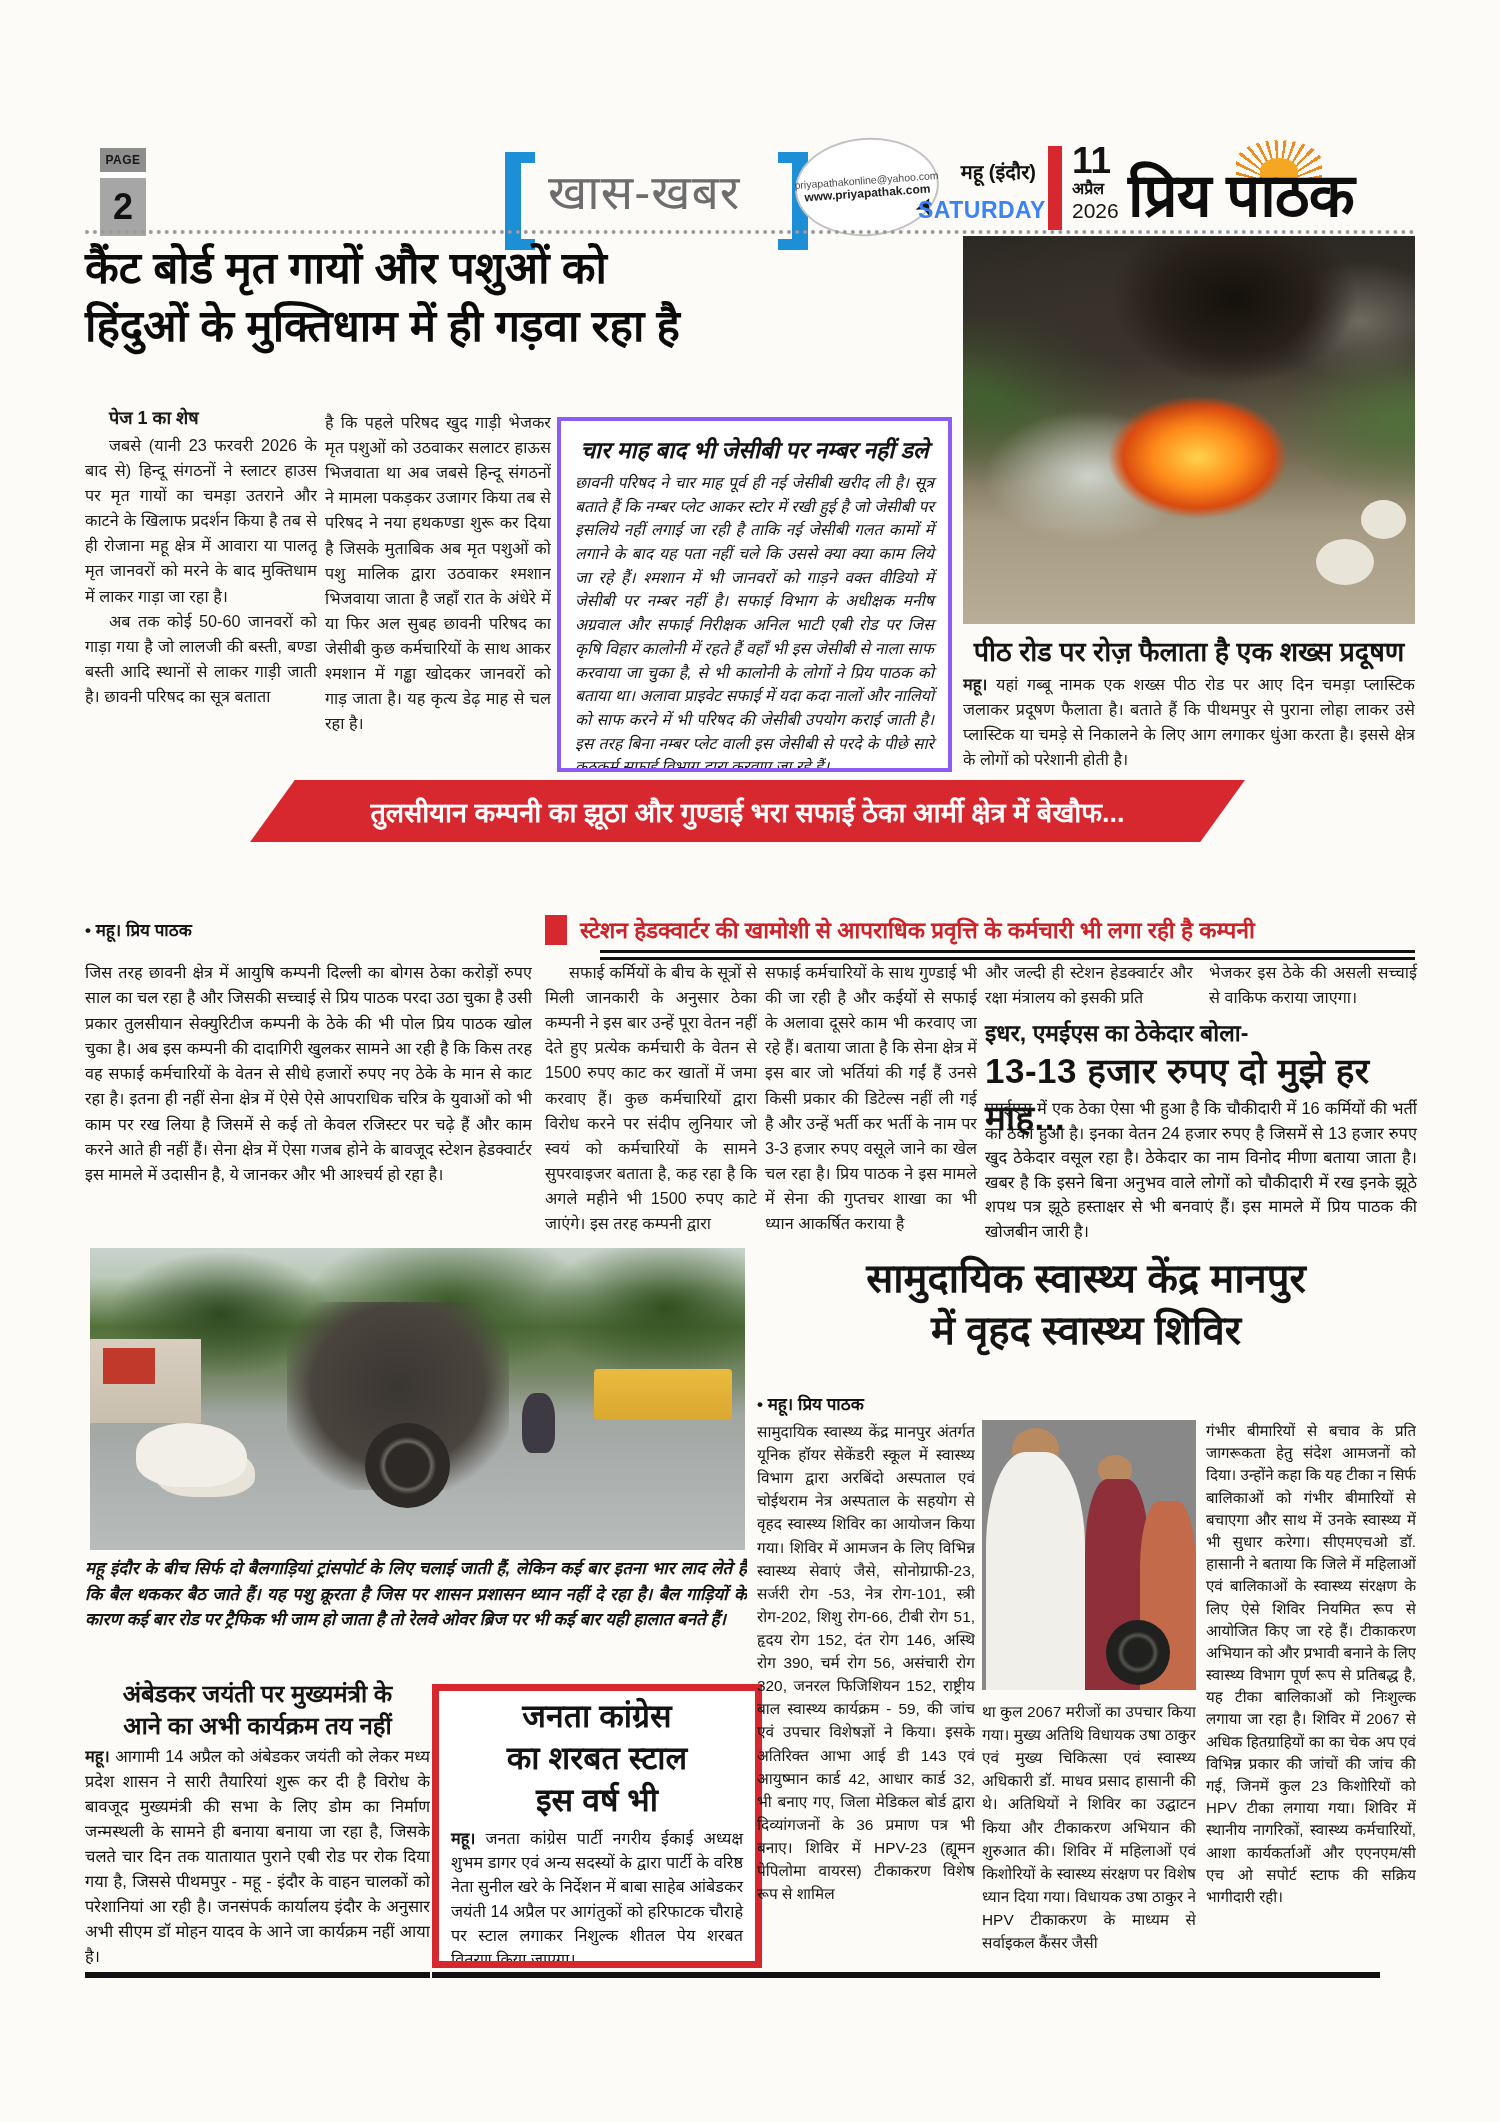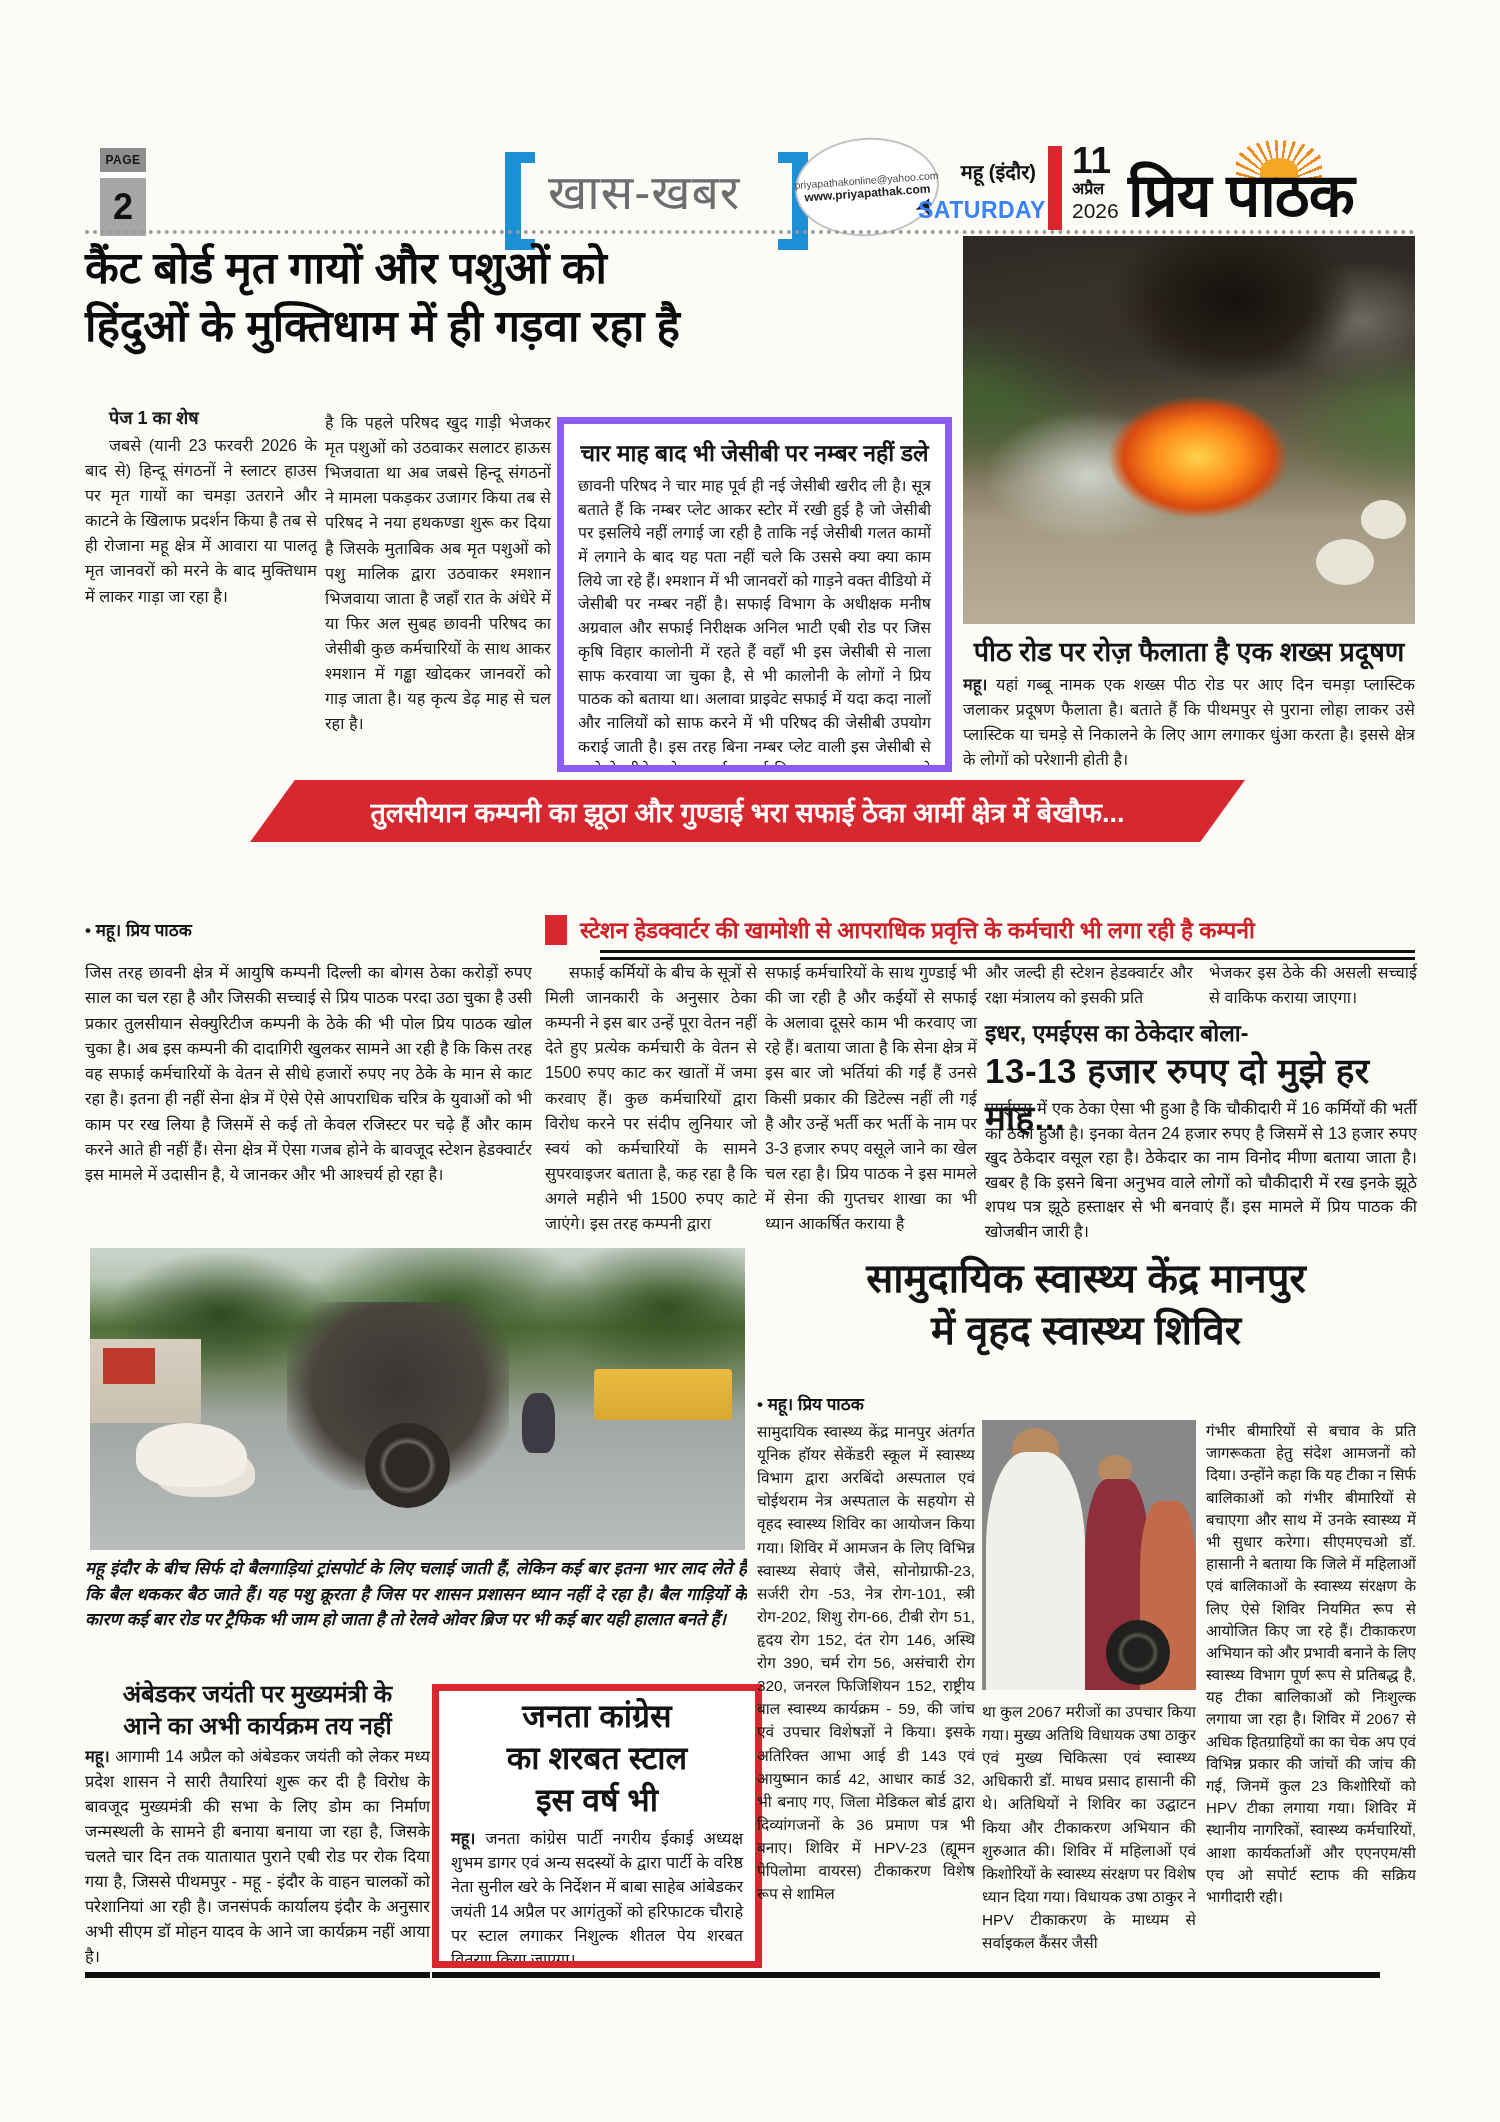--- a/index.html
+++ b/index.html
@@ -32,21 +32,21 @@
   .dateblk .d1{font-size:37px;font-weight:800;line-height:1;}
   .dateblk .d2{font-size:16px;font-weight:700;line-height:1.2;}
   .dateblk .d3{font-size:21px;font-weight:400;line-height:1.2;}
   .masthead{font-size:60px;font-weight:800;color:#0d0d0d;letter-spacing:-1px;position:relative;}
   .sunburst{position:absolute;left:108px;top:-12px;width:86px;height:44px;border-radius:86px 86px 0 0/44px 44px 0 0;overflow:hidden;background:repeating-conic-gradient(from -90deg at 50% 100%,#f08c1e 0deg 4deg,rgba(240,140,30,0) 4deg 12deg);z-index:0;}
   .sunburst::after{content:"";position:absolute;left:24px;top:18px;width:38px;height:26px;border-radius:38px 38px 0 0/26px 26px 0 0;background:#f5a623;}
   .masthead .mtxt{position:relative;z-index:1;}
   .dotted{border-top:4px dotted #9a9a9a;height:0;}
   
   .lead-h{font-size:44px;font-weight:800;line-height:1.25;color:#0b0b0b;}
-  .boxed{border:7px solid #8b5cf6;background:#fff;}
+  .boxed{border:4px solid #8b5cf6;background:#fff;font-style:italic;}
   .jcb-h{font-size:23px;font-weight:800;text-align:center;margin:4px 0 6px 0;}
   .jcb-b{font-size:15.8px;line-height:1.5;}
   .poll-h{font-size:27px;font-weight:800;}
   .banner{background:#d7282f;clip-path:polygon(4.5% 0,100% 0,95.5% 100%,0 100%);display:flex;align-items:center;justify-content:center;}
   .banner span{color:#fff;font-size:27px;font-weight:800;}
   .salary-h{font-size:44px;font-weight:800;white-space:nowrap;}
   .byline{font-size:17px;font-weight:700;}
   .subhead{color:#cf2128;font-size:22.5px;font-weight:700;}
   .redsq{background:#d7282f;}
   .dblrule{height:4px;border-top:3px solid #111;border-bottom:3px solid #111;}
@@ -130,20 +130,21 @@
   </div>
 
   <div class="abs dotted" style="left:85px;top:230px;width:1330px;"></div>
 
   <div class="abs lead-h" style="left:85px;top:240px;width:880px;">कैंट बोर्ड मृत गायों और पशुओं को</div>
   <div class="abs lead-h" style="left:85px;top:298px;width:880px;">हिंदुओं के मुक्तिधाम में ही गड़वा रहा है</div>
 
   <div class="abs ov just bodytxt" style="left:85px;top:405px;width:232px;height:368px;">
     <div style="font-weight:800;font-size:18px;text-indent:24px;">पेज 1 का शेष</div>
     <p class="indent">जबसे (यानी 23 फरवरी 2026 के बाद से) हिन्दू संगठनों ने स्लाटर हाउस पर मृत गायों का चमड़ा उतराने और काटने के खिलाफ प्रदर्शन किया है तब से ही रोजाना महू क्षेत्र में आवारा या पालतू मृत जानवरों को मरने के बाद मुक्तिधाम में लाकर गाड़ा जा रहा है।</p>
+    <p class="indent">अब तक कोई 50-60 जानवरों को गाड़ा गया है जो लालजी की बस्ती, बण्डा बस्ती आदि स्थानों से लाकर गाड़ी जाती है। छावनी परिषद का सूत्र बताता</p>
   </div>
 
   <div class="abs ov just bodytxt" style="left:325px;top:410px;width:226px;height:362px;">
     <p class="noindent">है कि पहले परिषद खुद गाड़ी भेजकर मृत पशुओं को उठवाकर सलाटर हाऊस भिजवाता था अब जबसे हिन्दू संगठनों ने मामला पकड़कर उजागर किया तब से परिषद ने नया हथकण्डा शुरू कर दिया है जिसके मुताबिक अब मृत पशुओं को पशु मालिक द्वारा उठवाकर श्मशान भिजवाया जाता है जहाँ रात के अंधेरे में या फिर अल सुबह छावनी परिषद का जेसीबी कुछ कर्मचारियों के साथ आकर श्मशान में गड्ढा खोदकर जानवरों को गाड़ जाता है। यह कृत्य डेढ़ माह से चल रहा है।</p>
   </div>
 
   <div class="abs boxed ov" style="left:557px;top:417px;width:395px;height:355px;padding:8px 14px;box-sizing:border-box;">
     <div class="jcb-h">चार माह बाद भी जेसीबी पर नम्बर नहीं डले</div>
     <div class="jcb-b just">छावनी परिषद ने चार माह पूर्व ही नई जेसीबी खरीद ली है। सूत्र बताते हैं कि नम्बर प्लेट आकर स्टोर में रखी हुई है जो जेसीबी पर इसलिये नहीं लगाई जा रही है ताकि नई जेसीबी गलत कामों में लगाने के बाद यह पता नहीं चले कि उससे क्या क्या काम लिये जा रहे हैं। श्मशान में भी जानवरों को गाड़ने वक्त वीडियो में जेसीबी पर नम्बर नहीं है। सफाई विभाग के अधीक्षक मनीष अग्रवाल और सफाई निरीक्षक अनिल भाटी एबी रोड पर जिस कृषि विहार कालोनी में रहते हैं वहाँ भी इस जेसीबी से नाला साफ करवाया जा चुका है, से भी कालोनी के लोगों ने प्रिय पाठक को बताया था। अलावा प्राइवेट सफाई में यदा कदा नालों और नालियों को साफ करने में भी परिषद की जेसीबी उपयोग कराई जाती है। इस तरह बिना नम्बर प्लेट वाली इस जेसीबी से परदे के पीछे सारे कठकर्म सफाई विभाग द्वारा करवाए जा रहे हैं।</div>
   </div>

